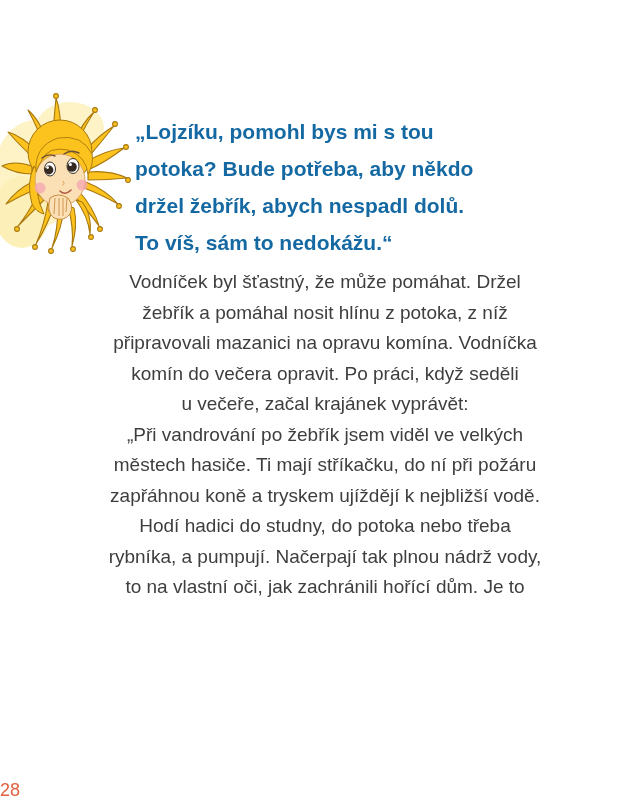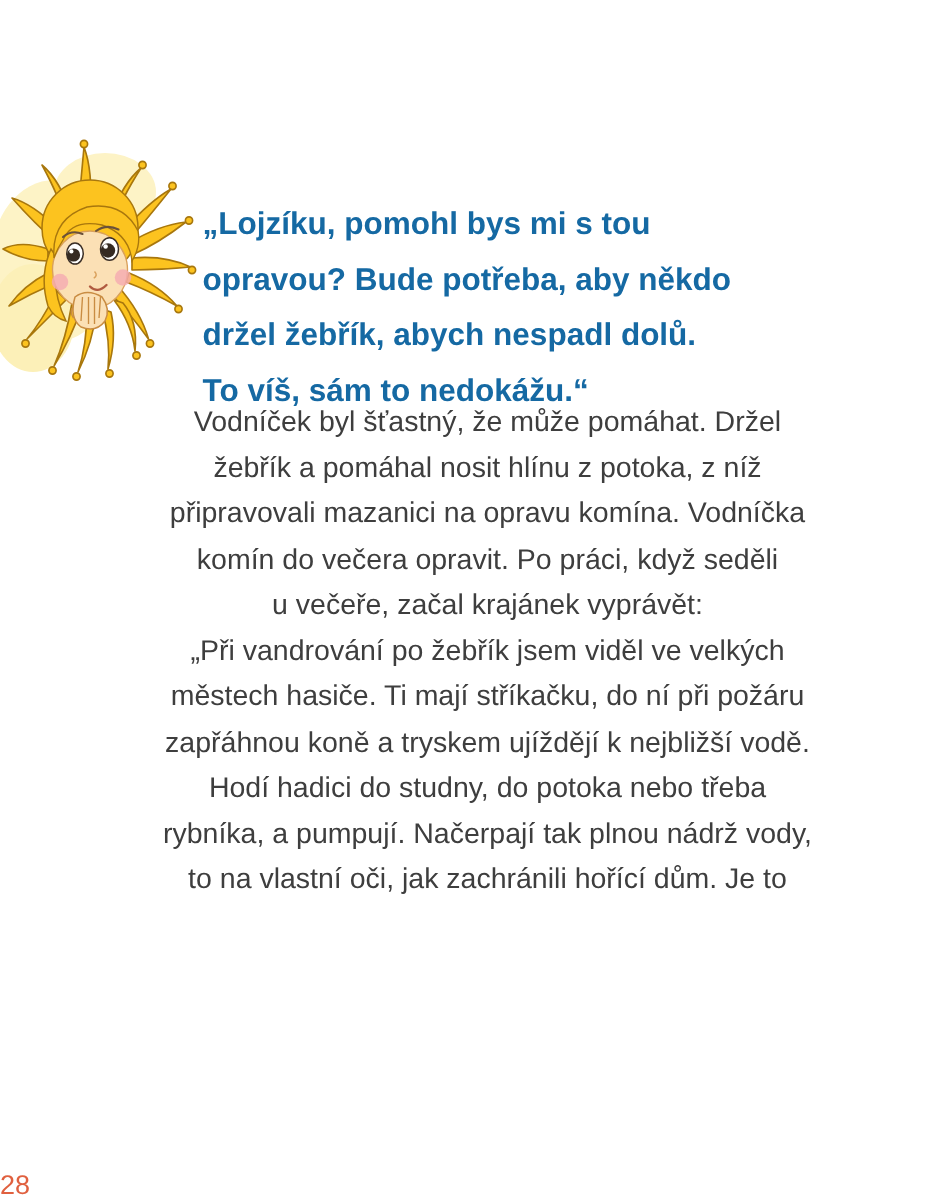--- a/index.html
+++ b/index.html
@@ -14,21 +14,21 @@
   .sun-illustration {
     position: absolute;
     left: 0;
     top: 88px;
     width: 132px;
     height: 172px;
   }
   .quote-block {
     position: absolute;
     left: 135px;
-    top: 131px;
+    top: 113px;
     width: 430px;
     color: #1569a3;
     font-size: 21px;
     font-weight: bold;
     line-height: 37px;
   }
   .quote-line { white-space: nowrap; }
   .body-block {
     position: absolute;
     left: 85px;
@@ -117,21 +117,21 @@
     <path d="M63,93 q2.5,2.5 -0.5,4.5" fill="none" stroke="#d9a05b" stroke-width="1"></path>
     <path d="M60,103 Q65,108 71,102" fill="none" stroke="#b05a40" stroke-width="1.6" stroke-linecap="round"></path>
 
     <path d="M50,110 Q46,124 54,130 Q64,134 70,126 Q74,118 68,110 Q58,104 50,110 Z" fill="#fbe0b5" stroke="#c98c42" stroke-width="1"></path>
     <path d="M55,110 L54,126 M59,110 L59,128 M63,110 L63,128 M67,110 L66,124" fill="none" stroke="#c98c42" stroke-width="0.9"></path>
     <path d="M49,116 Q46,120 49,124" fill="none" stroke="#c98c42" stroke-width="0.9"></path>
   </svg>
 
   <div class="quote-block">
     <div class="quote-line">„Lojzíku, pomohl bys mi s tou</div>
-    <div class="quote-line">opravou? Bude potřeba, aby někdo</div>
+    <div class="quote-line">potoka? Bude potřeba, aby někdo</div>
     <div class="quote-line">držel žebřík, abych nespadl dolů.</div>
     <div class="quote-line">To víš, sám to nedokážu.“</div>
   </div>
 
   <div class="body-block">
     <div class="body-line">Vodníček byl šťastný, že může pomáhat. Držel</div>
     <div class="body-line">žebřík a pomáhal nosit hlínu z potoka, z níž</div>
     <div class="body-line">připravovali mazanici na opravu komína. Vodníčka</div>
     <div class="body-line">komín do večera opravit. Po práci, když seděli</div>
     <div class="body-line">u večeře, začal krajánek vyprávět:</div>

